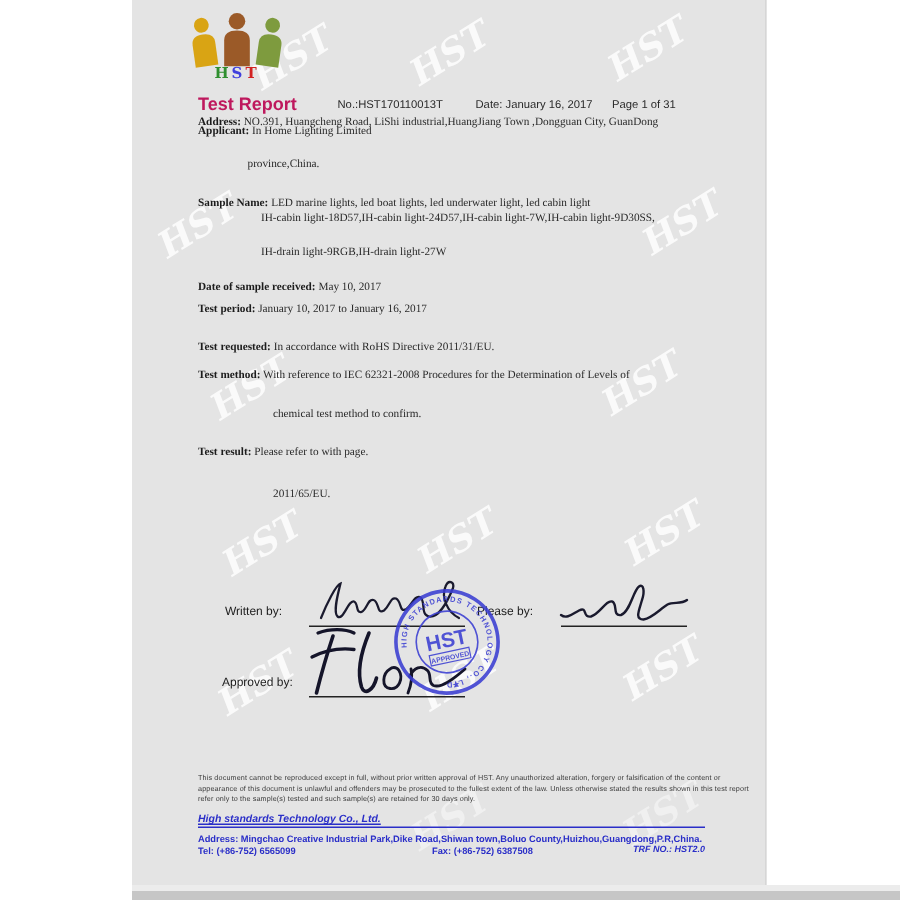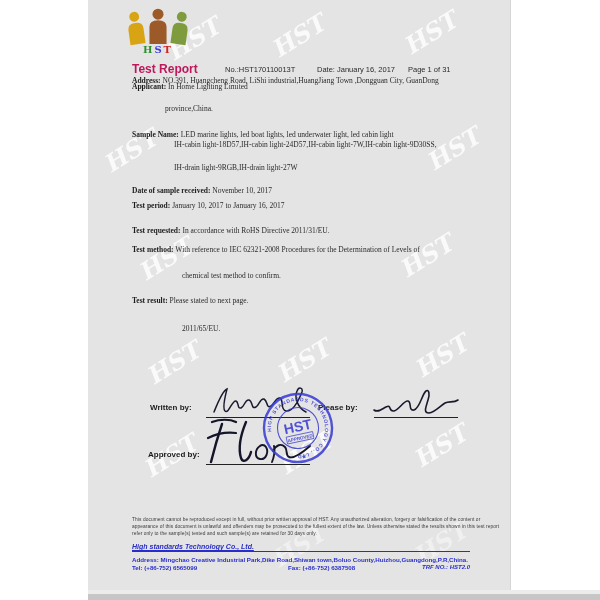--- a/index.html
+++ b/index.html
@@ -9,21 +9,21 @@
   .wm{position:absolute;font-family:"DejaVu Serif", serif;font-style:italic;font-weight:bold;
     font-size:24px;color:rgba(255,255,255,0.82);transform:translate(-50%,-50%) rotate(-32deg);
     pointer-events:none;white-space:nowrap;}
   .row{position:absolute;font-size:7.5px;color:#2a2a2a;white-space:nowrap;line-height:1.2;font-family:Liberation Serif, serif;}
   .row b{color:#1c1c1c;}
   .title{position:absolute;font-size:12px;font-weight:bold;color:#be185d;}
   .meta{position:absolute;font-size:7.5px;color:#2a2a2a;white-space:nowrap;}
   .hstword{position:absolute;left:36px;top:44px;width:68px;text-align:center;
     font-family:"DejaVu Serif", serif;font-weight:bold;font-size:10px;letter-spacing:2px;}
   .hst-h{color:#2f8f2f}.hst-s{color:#4040dd}.hst-t{color:#d22222}
-  .sig-label{position:absolute;font-size:8px;font-weight:bold;color:#1c1c1c;white-space:nowrap;}
+  .sig-label{position:absolute;font-size:8px;font-weight:normal;color:#1c1c1c;white-space:nowrap;}
   .sig-line{position:absolute;height:1px;background:#222;}
   .sigsvg{position:absolute;}
   #stamp{position:absolute;left:174px;top:392px;width:72px;height:72px;
     transform:rotate(-12deg);opacity:0.88;}
   .disc{position:absolute;font-size:4.8px;color:#3a3a3a;white-space:nowrap;letter-spacing:.1px;}
   .foot{position:absolute;color:#2a2ec8;white-space:nowrap;font-weight:bold;}
   #foot-company{left:44px;top:543px;width:338px;border-bottom:1px solid #2a2ec8;
     font-size:7px;font-style:italic;padding-bottom:1px;}
   #foot-company b{text-decoration:underline;}
   #strip1{position:absolute;left:88px;right:0;top:590px;height:4px;background:#ececec;}
@@ -72,28 +72,28 @@
   <div class="meta" style="left:320px;top:65px">Page 1 of 31</div>
 
   <div class="row" style="left:44px;top:82px"><b>Applicant:</b> <span>In Home Lighting Limited</span></div>
   <div class="row" style="left:44px;top:76px"><b>Address:</b> <span>NO.391, Huangcheng Road, LiShi industrial,HuangJiang Town ,Dongguan City, GuanDong</span></div>
   <div class="row" style="left:77px;top:104px"><span>province,China.</span></div>
 
   <div class="row" style="left:44px;top:130px"><b>Sample Name:</b> <span>LED marine lights, led boat lights, led underwater light, led cabin light</span></div>
   <div class="row" style="left:86px;top:140px"><span>IH-cabin light-18D57,IH-cabin light-24D57,IH-cabin light-7W,IH-cabin light-9D30SS,</span></div>
   <div class="row" style="left:86px;top:163px"><span>IH-drain light-9RGB,IH-drain light-27W</span></div>
 
-  <div class="row" style="left:44px;top:186px"><b>Date of sample received:</b> <span>November 10, 2017</span></div>
+  <div class="row" style="left:44px;top:186px"><b>Date of sample received:</b> <span>May 10, 2017</span></div>
   <div class="row" style="left:44px;top:201px"><b>Test period:</b> <span>January 10, 2017 to January 16, 2017</span></div>
 
   <div class="row" style="left:44px;top:226px"><b>Test requested:</b> <span>In accordance with RoHS Directive 2011/31/EU.</span></div>
   <div class="row" style="left:44px;top:245px"><b>Test method:</b> <span>With reference to IEC 62321-2008 Procedures for the Determination of Levels of</span></div>
   <div class="row" style="left:94px;top:271px"><span>chemical test method to confirm.</span></div>
 
-  <div class="row" style="left:44px;top:296px"><b>Test result:</b> <span>Please stated to next page.</span></div>
+  <div class="row" style="left:44px;top:296px"><b>Test result:</b> <span>Please refer to with page.</span></div>
   <div class="row" style="left:94px;top:324px"><span>2011/65/EU.</span></div>
 
   <div class="sig-label" style="left:62px;top:403px">Written by:</div>
   <div class="sig-label" style="left:230px;top:403px">Please by:</div>
   <div class="sig-label" style="left:60px;top:450px">Approved by:</div>
   <div class="sig-line" style="left:118px;top:417px;width:104px"></div>
   <div class="sig-line" style="left:286px;top:417px;width:84px"></div>
   <div class="sig-line" style="left:118px;top:464px;width:104px"></div>
 
   <svg class="sigsvg" style="left:122px;top:384px" width="100" height="34" viewBox="0 0 100 34">

